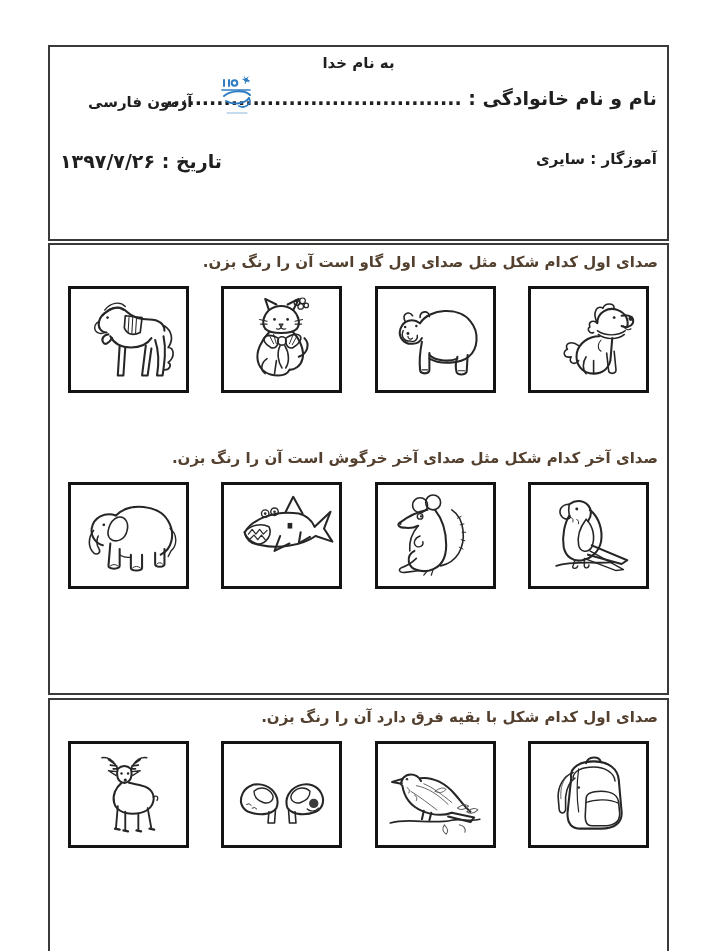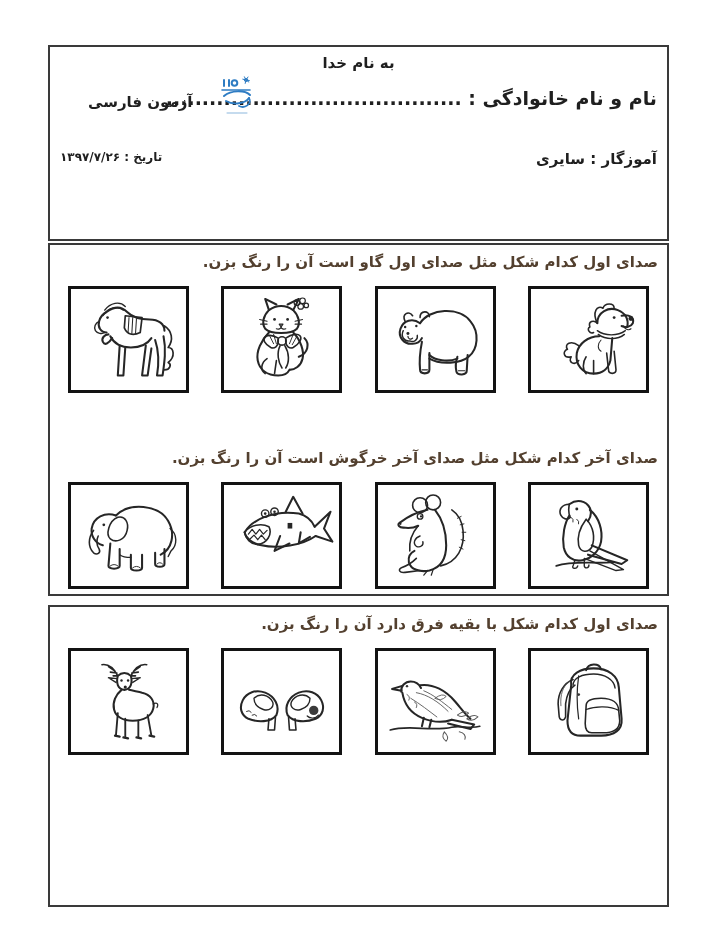--- a/index.html
+++ b/index.html
@@ -3,34 +3,34 @@
 <meta charset="utf-8">
 <style>
   html,body{margin:0;padding:0;}
   body{
     width:720px;height:951px;background:#ffffff;position:relative;overflow:hidden;
     font-family:"DejaVu Sans",sans-serif;color:#1f1f1f;
   }
   .sheet{position:absolute;left:48px;top:45px;width:621px;}
   .box{border:2px solid #3a3a3a;background:#fff;position:relative;box-sizing:border-box;}
   .box-header{height:196px;margin-bottom:2px;}
-  .box-middle{height:353px;margin-bottom:9px;}
+  .box-middle{height:452px;margin-bottom:3px;}
   .box-bottom{height:302px;}
 
   .basmala{position:absolute;top:7px;left:0;right:0;text-align:center;
     font-weight:bold;font-size:15px;direction:rtl;}
   .name-line{position:absolute;top:40px;right:10px;direction:rtl;
     font-weight:bold;font-size:19px;letter-spacing:0.2px;}
   .exam-title{position:absolute;top:46px;left:38px;direction:rtl;
     font-weight:bold;font-size:15px;}
   .logo-wrap{position:absolute;top:28px;left:168px;width:38px;height:44px;}
   .teacher{position:absolute;top:103px;right:10px;direction:rtl;
     font-weight:bold;font-size:15px;margin-left:24px;}
   .date{position:absolute;top:103px;left:10px;direction:rtl;
-    font-weight:bold;font-size:12px;}
+    font-weight:bold;font-size:19px;}
 
   .question{margin:7px 9px 0 9px;direction:rtl;text-align:right;
     font-weight:bold;font-size:15px;color:#53402f;line-height:1.4;}
   .img-row{display:flex;justify-content:space-between;padding:0 18px;margin-top:13px;}
   .img-box{width:121px;height:107px;border:3px solid #131313;background:#fff;
     box-sizing:border-box;display:flex;align-items:center;justify-content:center;}
   .img-box svg{width:112px;height:94px;display:block;}
   .qblock-2{margin-top:55px;}
 
   .line-art{stroke:#262626;fill:none;stroke-width:2.2;stroke-linecap:round;stroke-linejoin:round;}

